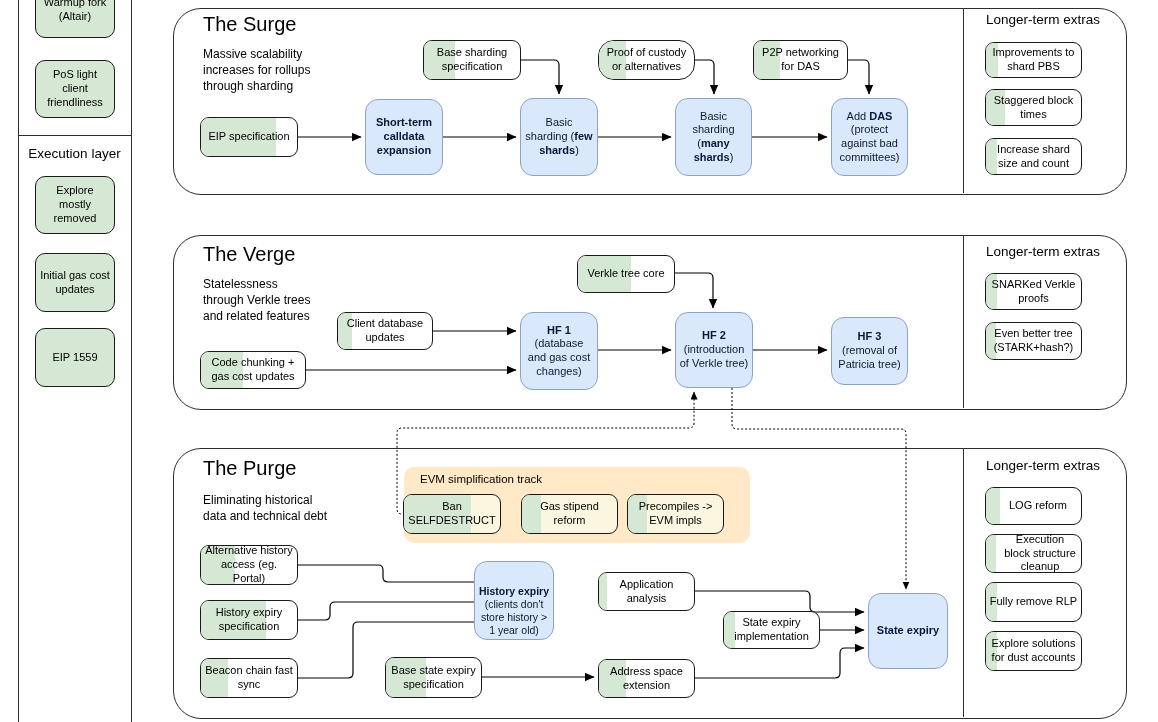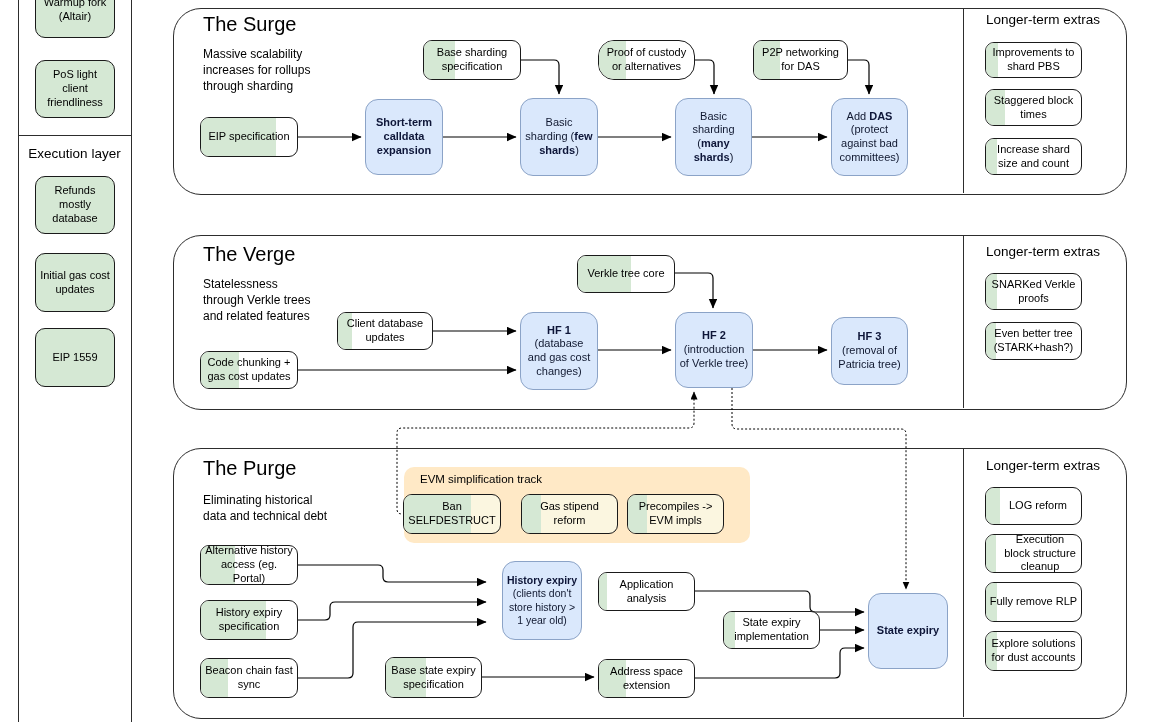--- a/index.html
+++ b/index.html
@@ -40,21 +40,21 @@
   <div class="hline" style="left:18px;top:135px;width:113px;"></div>
 
   <div class="node greenbox" style="left:35px;top:-18px;width:80px;height:56px;">
     <span class="lbl">Warmup fork (Altair)</span>
   </div>
   <div class="node greenbox" style="left:35px;top:60px;width:80px;height:58px;">
     <span class="lbl">PoS light client friendliness</span>
   </div>
   <div class="abs" style="left:18px;top:146px;width:113px;text-align:center;font-size:13.5px;z-index:2;">Execution layer</div>
   <div class="node greenbox" style="left:35px;top:176px;width:80px;height:58px;">
-    <span class="lbl">Refunds mostly database</span>
+    <span class="lbl">Explore mostly removed</span>
   </div>
   <div class="node greenbox" style="left:35px;top:253px;width:80px;height:59px;">
     <span class="lbl">Initial gas cost updates</span>
   </div>
   <div class="node greenbox" style="left:35px;top:328px;width:80px;height:59px;">
     <span class="lbl">EIP 1559</span>
   </div>
 
   <div class="container" style="left:173px;top:8px;width:952px;height:185px;"></div>
   <div class="vsep" style="left:963px;top:8px;height:185px;"></div>
@@ -157,21 +157,21 @@
 and related features</div>
 
   <div class="node task" style="left:577px;top:255px;width:98px;height:38px;">
     <div class="fill" style="width: 55%;"></div>
     <span class="lbl">Verkle tree core</span>
   </div>
   <div class="node task" style="left:337px;top:312px;width:96px;height:38px;">
     <div class="fill" style="width: 15%;"></div>
     <span class="lbl">Client database updates</span>
   </div>
-  <div class="node task" style="left:200px;top:351px;width:98px;height:38px;">
+  <div class="node task" style="left:200px;top:351px;width:106px;height:38px;">
     <div class="fill" style="width: 40%;"></div>
     <span class="lbl">Code chunking + gas cost updates</span>
   </div>
   <div class="node blue" style="left:520px;top:312px;width:78px;height:78px;">
     <span class="lbl stack"><b>HF 1</b><span>(database and gas cost changes)</span></span>
   </div>
   <div class="node blue" style="left:675px;top:312px;width:78px;height:76px;">
     <span class="lbl stack"><b>HF 2</b><span>(introduction of Verkle tree)</span></span>
   </div>
   <div class="node blue" style="left:831px;top:317px;width:77px;height:68px;">
@@ -210,21 +210,21 @@
     <span class="lbl">Alternative history access (eg. Portal)</span>
   </div>
   <div class="node task" style="left:200px;top:600px;width:98px;height:40px;">
     <div class="fill" style="width: 68%;"></div>
     <span class="lbl">History expiry specification</span>
   </div>
   <div class="node task" style="left:200px;top:658px;width:98px;height:40px;">
     <div class="fill" style="width: 28%;"></div>
     <span class="lbl">Beacon chain fast sync</span>
   </div>
-  <div class="node blue" style="left:502px;top:561px;width:80px;height:79px;font-size:10.5px;">
+  <div class="node blue" style="left:474px;top:561px;width:80px;height:79px;font-size:10.5px;align-items:flex-end;">
     <span class="lbl stack"><b>History expiry</b><span>(clients don't store history &gt; 1 year old)</span></span>
   </div>
   <div class="node task" style="left:385px;top:657px;width:97px;height:41px;">
     <div class="fill" style="width: 42%;"></div>
     <span class="lbl">Base state expiry specification</span>
   </div>
   <div class="node task" style="left:598px;top:572px;width:97px;height:39px;">
     <div class="fill" style="width: 8%;"></div>
     <span class="lbl">Application analysis</span>
   </div>

